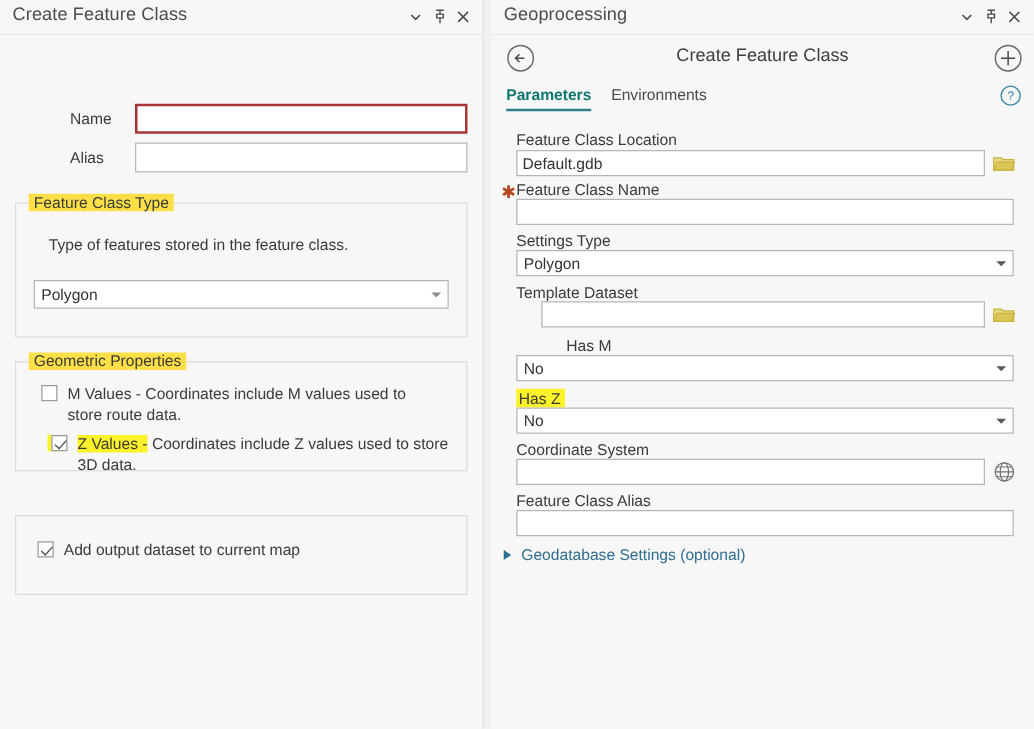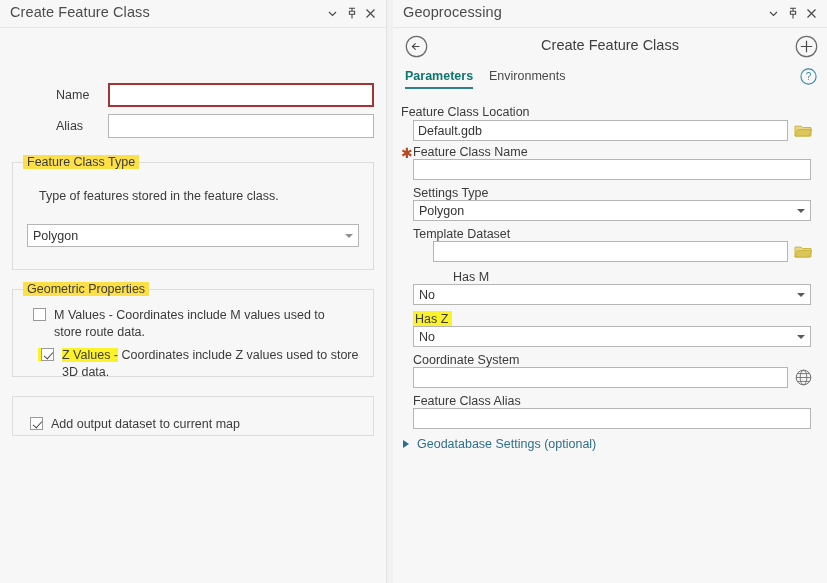--- a/index.html
+++ b/index.html
@@ -392,21 +392,21 @@
         <span class="cbox"></span>
         <span class="cbtext">M Values - Coordinates include M values used to store route data.</span>
       </div>
 
       <div class="cbrow" style="left:28px; right:14px; top:57px;">
         <span class="cbox checked hl-box"></span>
         <span class="cbtext"><span class="hl">Z Values -</span><span> Coordinates include Z values used to store 3D data.</span></span>
       </div>
     </div>
 
-    <div class="group" style="top:396px; height:40px;padding-left:44px;">
+    <div class="group" style="top:412px; height:64px;padding-left:44px;">
       <div class="cbrow" style="left:17px; top:19px;">
         <span class="cbox checked"></span>
         <span class="cbtext">Add output dataset to current map</span>
       </div>
     </div>
 
   </div>
 
   <div class="pane-split"></div>
 
@@ -453,21 +453,21 @@
       <div class="tab active" style="left:12px;">Parameters</div>
       <div class="tab" style="left:96px;">Environments</div>
       <div class="gp-help" title="Help">
         <svg width="17" height="17" viewBox="0 0 17 17">
           <circle cx="8.5" cy="8.5" r="7.6" fill="none" stroke="#3b87a8" stroke-width="1.1"></circle>
           <text x="8.5" y="12.3" font-family="Liberation Sans, sans-serif" font-size="10" fill="#3b87a8" text-anchor="middle">?</text>
         </svg>
       </div>
     </div>
 
-    <div class="plabel" style="left:8px; top:105px;">Feature Class Location</div>
+    <div class="plabel" style="left:20px; top:105px;">Feature Class Location</div>
     <input class="pinput" style="left: 20px; width: 375px; top: 120px;" type="text" value="Default.gdb">
     <div class="sidebtn" style="left:400px; top:120px;" title="Browse">
       <svg width="18" height="15" viewBox="0 0 18 15">
         <path d="M1 3.2 V13 H17 V4.6 H8.6 L7.2 3.2 Z" fill="#e8d98a" stroke="#c9b43a" stroke-width="1"></path>
         <path d="M1 13 L3.6 6.6 H17.6 L15 13 Z" fill="#dcc65a" stroke="#c9b43a" stroke-width="1"></path>
       </svg>
     </div>
 
     <div class="req-star" style="left:8px; top:146px;">✱</div>
     <div class="plabel" style="left:20px; top:145px;">Feature Class Name</div>

